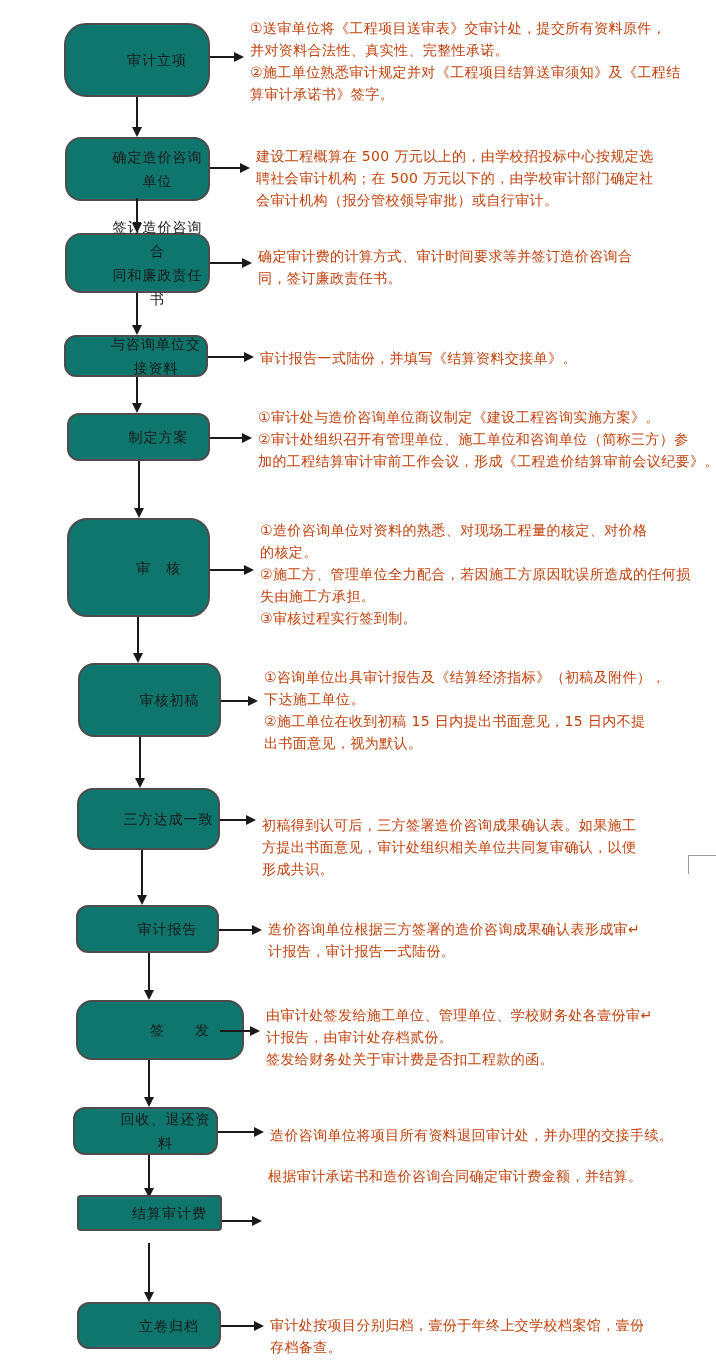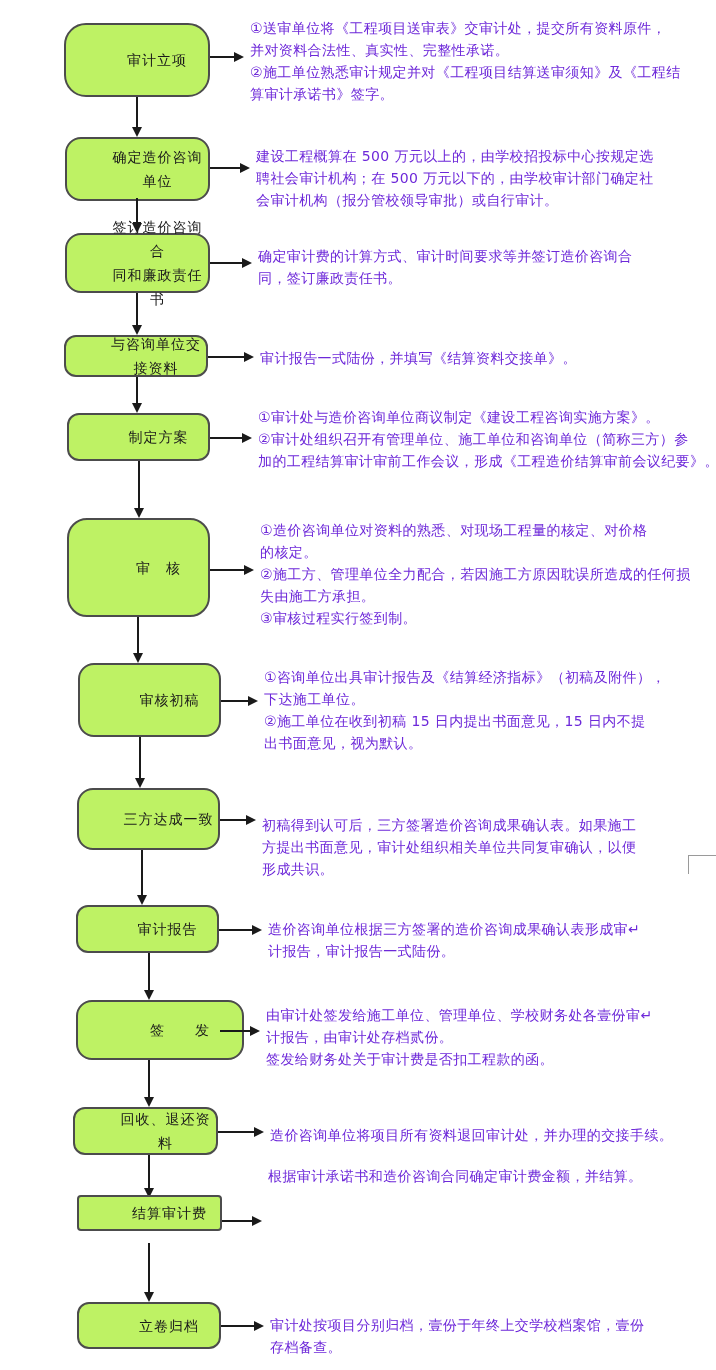--- a/index.html
+++ b/index.html
@@ -1,40 +1,40 @@
 <!DOCTYPE html>
 <html><head>
 <meta charset="utf-8">
 <style>
   html,body{margin:0;padding:0;background:#ffffff;}
   .canvas{
     position:relative;width:716px;height:1370px;background:#ffffff;
     font-family:"DejaVu Sans",sans-serif;color:#1c1c1c;overflow:hidden;
   }
   .box{
-    position:absolute;border:2px solid #4c4c4c;background:#bef264;
+    position:absolute;border:2px solid #4c4c4c;background:#0f766e;
     display:flex;align-items:center;justify-content:center;box-sizing:border-box;padding-left:40px;
   }
   .lbl{
     font-size:14px;letter-spacing:1px;line-height:24px;color:#1a1a1a;
     white-space:pre-line;text-align:center;
   }
   .ha{position:absolute;height:2px;background:#1a1a1a;}
   .ha::after{
     content:"";position:absolute;right:-2px;top:-4px;width:0;height:0;
     border-left:10px solid #1a1a1a;border-top:5px solid transparent;border-bottom:5px solid transparent;
   }
   .va{position:absolute;width:2px;background:#1a1a1a;}
   .va::after{
     content:"";position:absolute;left:-4px;bottom:-2px;width:0;height:0;
     border-top:10px solid #1a1a1a;border-left:5px solid transparent;border-right:5px solid transparent;
   }
   .desc{
     position:absolute;font-size:14px;line-height:22px;letter-spacing:0.4px;
-    color:#6d28d9;white-space:nowrap;
+    color:#c2410c;white-space:nowrap;
   }
   .scan-corner{
     position:absolute;left:688px;top:855px;width:28px;height:18px;
     border-left:1px solid #9a9a9a;border-top:1px solid #9a9a9a;
   }
 </style>
 </head>
 <body>
 
 <div class="canvas">

